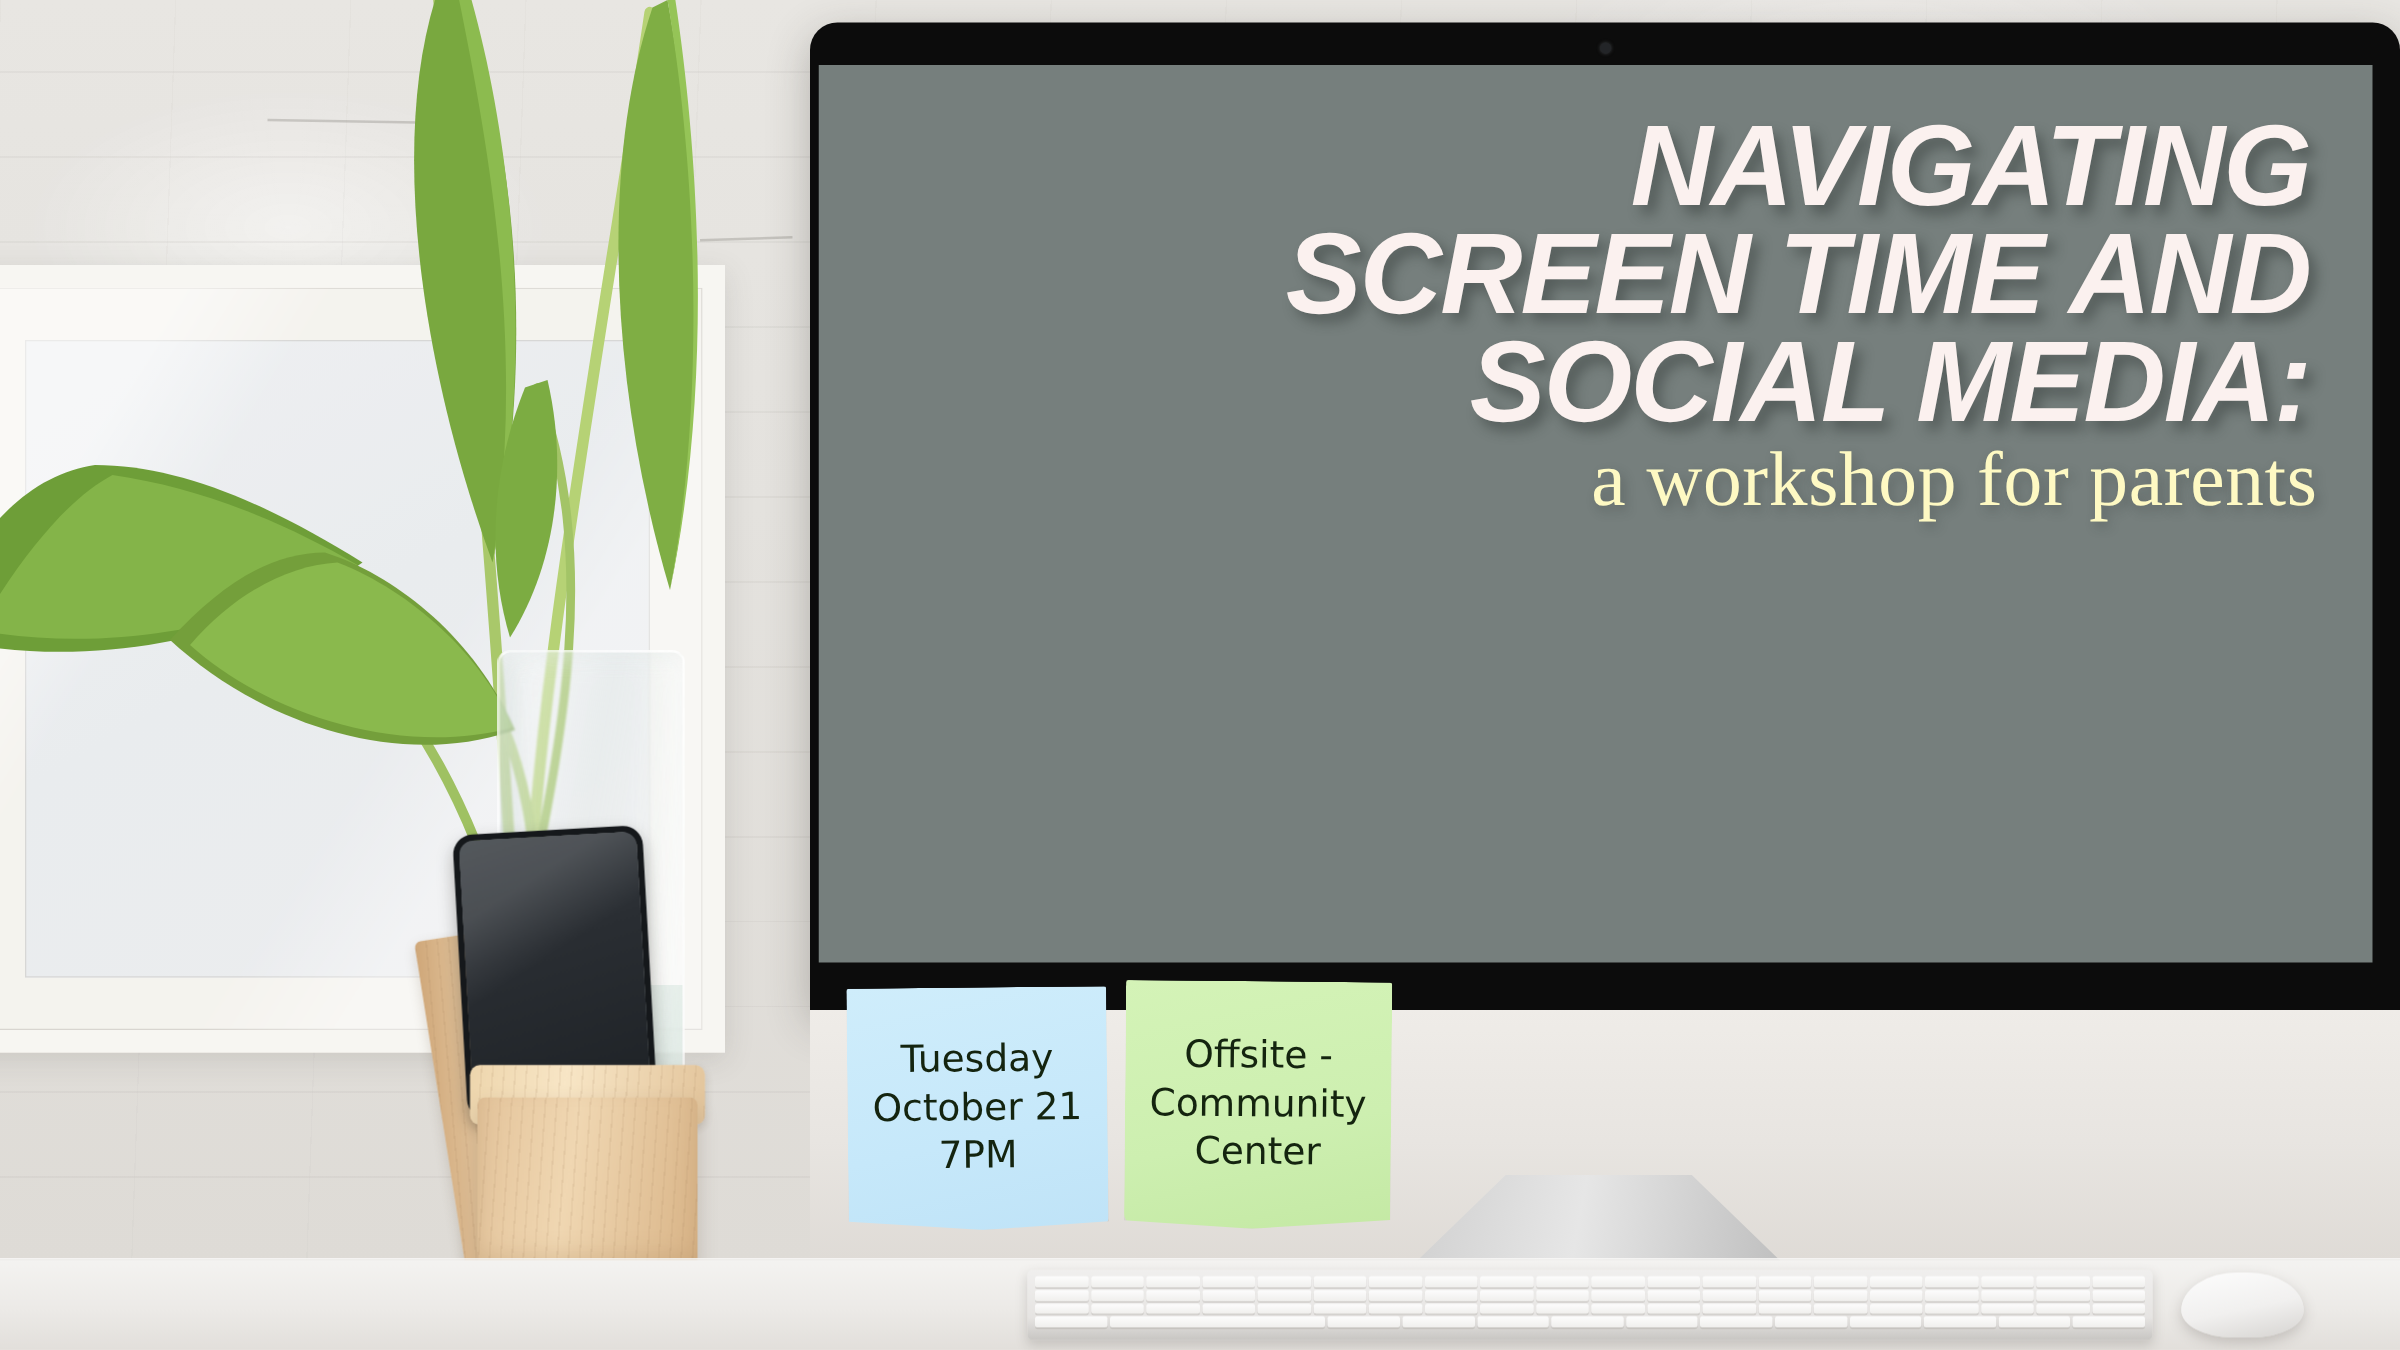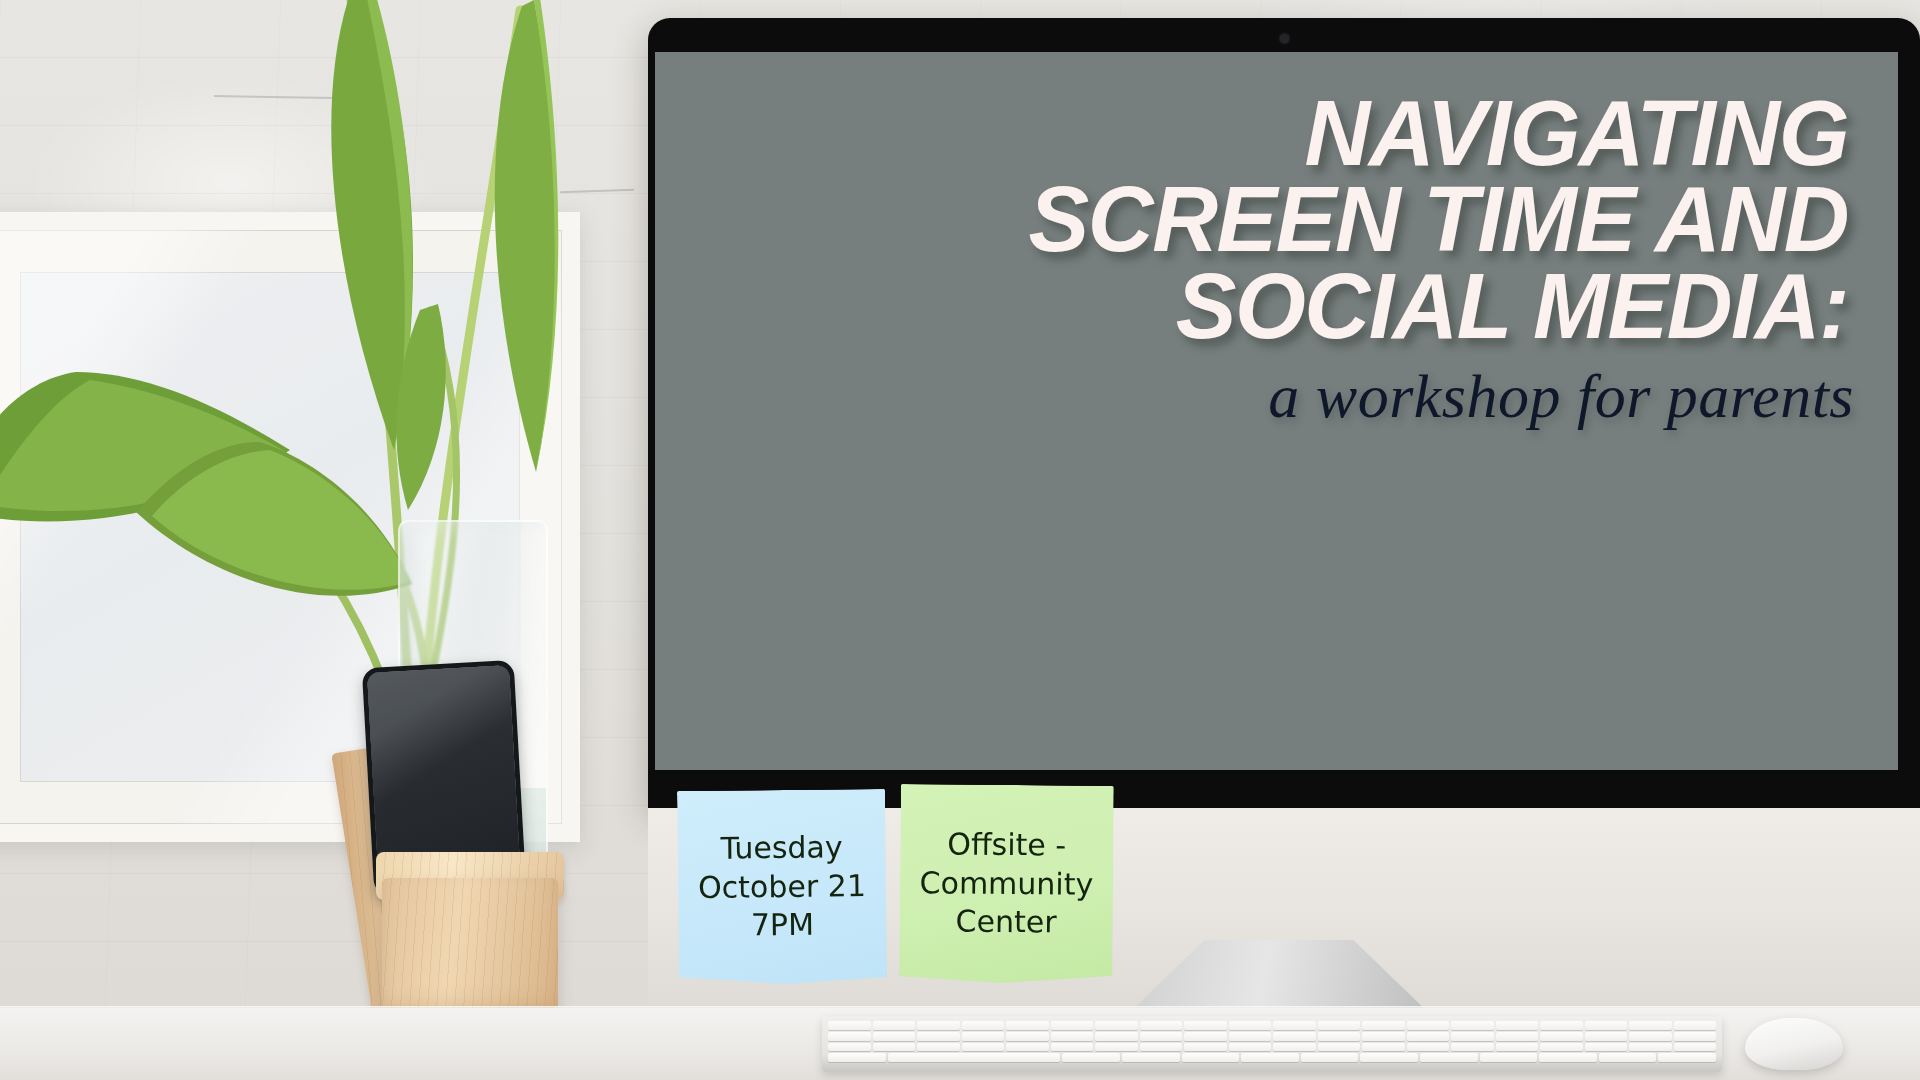--- a/index.html
+++ b/index.html
@@ -172,25 +172,23 @@
     transform: scaleX(.99);
     text-shadow: 6px 7px 10px rgba(38,45,44,.42);
     white-space:nowrap;
   }
   .headline .l1 { font-size:92px; }
   .headline .l2 { font-size:92px; }
   .headline .l3 { font-size:92px; }
   .headline div { margin:0; }
 
   .subtitle {
-    margin-top:12px;
     font-family:"Liberation Serif", serif;
-    font-style:italic;
     font-size:62px;
-    color:#0f172a;
+    color:#fef9c3;
     letter-spacing:.5px;
     text-shadow: 3px 4px 9px rgba(40,48,46,.30);
     white-space:nowrap;
   }
 
   
   .note {
     position:absolute;
     font-family:"DejaVu Sans", sans-serif;
     color:#14240f;

